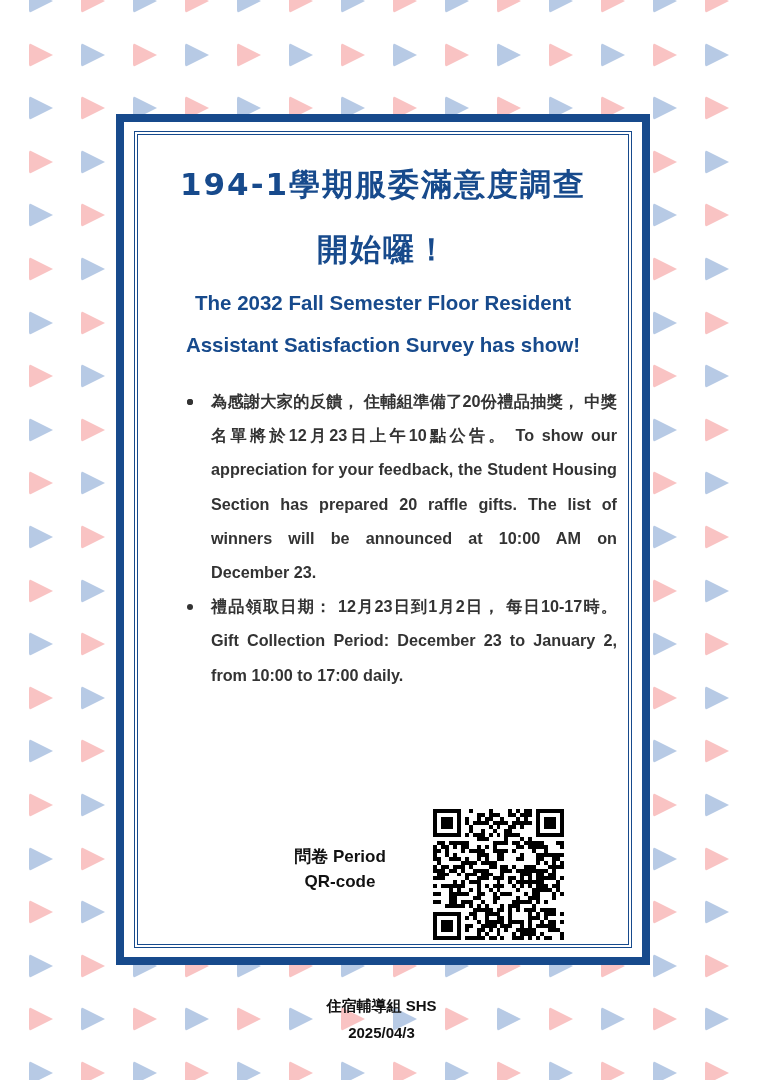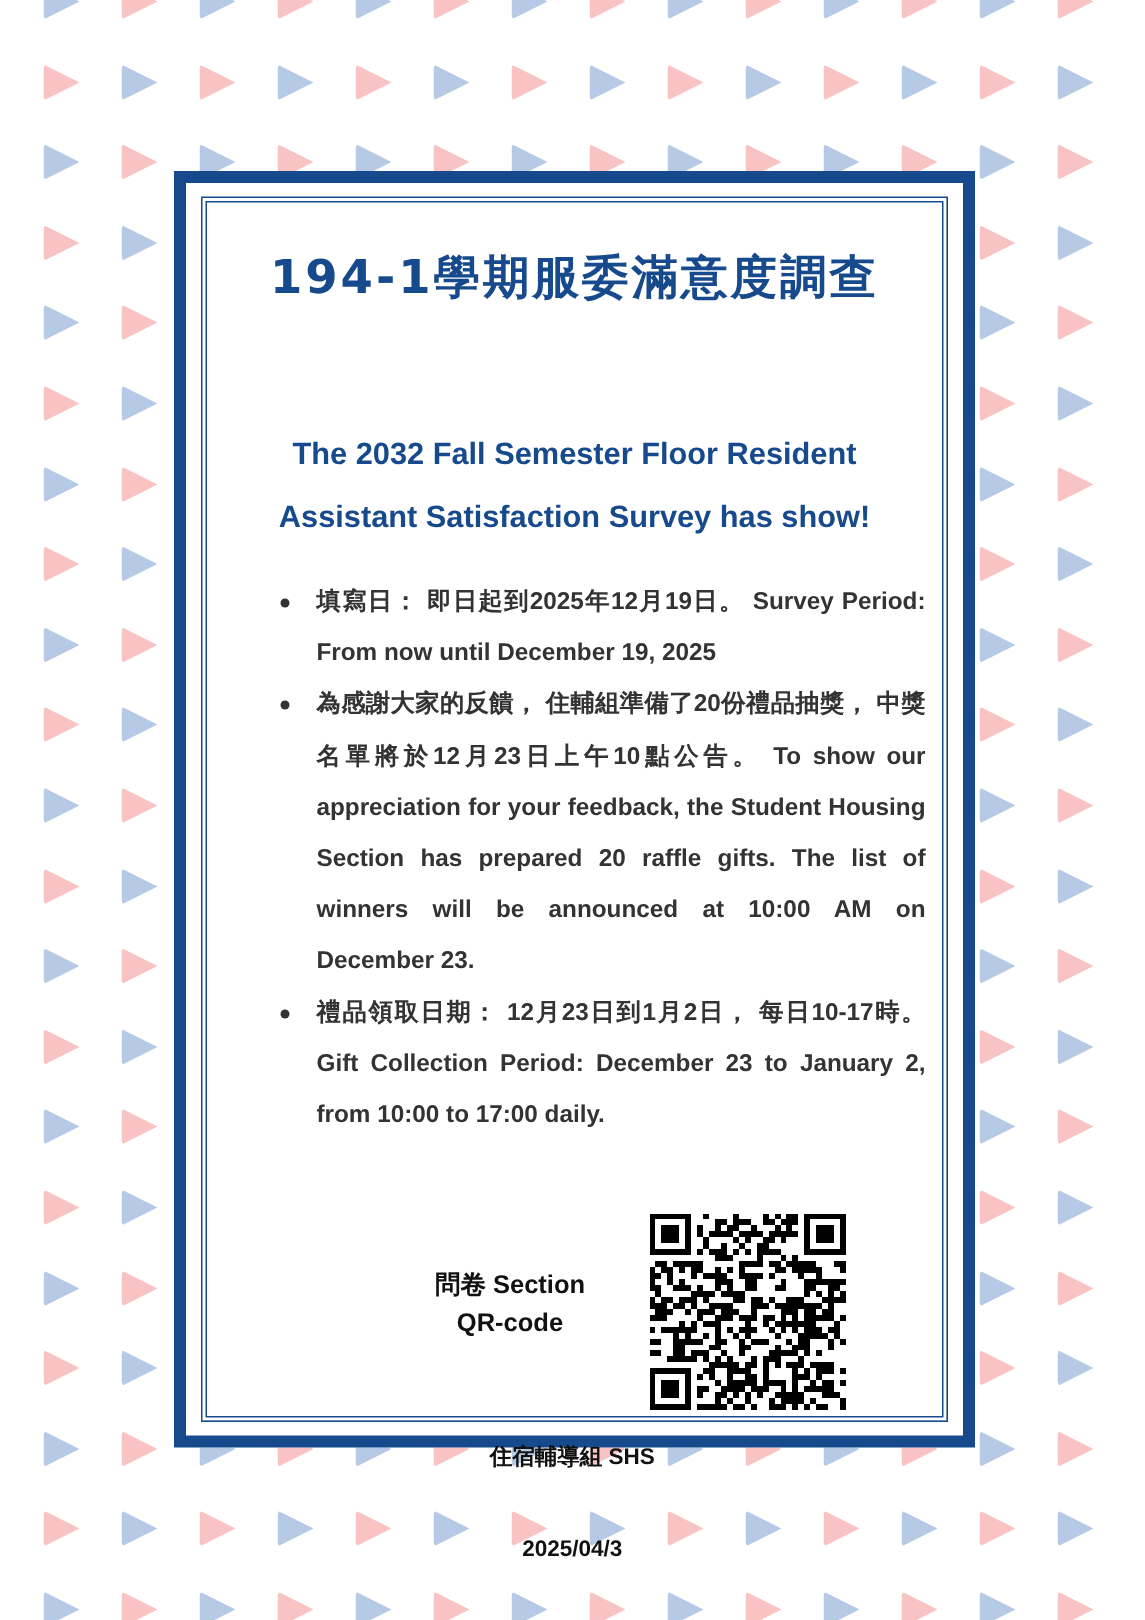--- a/index.html
+++ b/index.html
@@ -58,21 +58,21 @@
   }
   .qr {
     position:absolute; left:298px; top:677px; width:131px; height:131px;
     background:#ffffff;
   }
   .footer {
     position:absolute; left:0; width:763px; text-align:center; z-index:2;
     color:#111111; font-weight:bold; font-size:15px;
     font-family:"Liberation Sans", "DejaVu Sans", sans-serif;
   }
-  .footer.l1 { top:962px; }
+  .footer.l1 { top:997px; }
   .footer.l2 { top:1024px; }
 </style>
 </head>
 <body>
 
 <div id="pattern">
     <span class="tri blue" style="border-left-color: rgb(183, 202, 229); left: 29px; top: -11px;"></span>
     <span class="tri pink" style="border-left-color: rgb(249, 195, 195); left: 81px; top: -11px;"></span>
     <span class="tri blue" style="border-left-color: rgb(183, 202, 229); left: 133px; top: -11px;"></span>
     <span class="tri pink" style="border-left-color: rgb(249, 195, 195); left: 185px; top: -11px;"></span>
@@ -364,42 +364,42 @@
     <span class="tri pink" style="border-left-color: rgb(249, 195, 195); left: 497px; top: 1061px;"></span>
     <span class="tri blue" style="border-left-color: rgb(183, 202, 229); left: 549px; top: 1061px;"></span>
     <span class="tri pink" style="border-left-color: rgb(249, 195, 195); left: 601px; top: 1061px;"></span>
     <span class="tri blue" style="border-left-color: rgb(183, 202, 229); left: 653px; top: 1061px;"></span>
     <span class="tri pink" style="border-left-color: rgb(249, 195, 195); left: 705px; top: 1061px;"></span>
   </div>
 
 <div class="frame-outer">
   <div class="frame-inner">
     <div class="title-zh l1">194-1學期服委滿意度調查</div>
+    <div class="title-zh l2">開始囉！</div>
     <div class="title-en">
       <div>The 2032 Fall Semester Floor Resident</div>
       <div>Assistant Satisfaction Survey has show!</div>
     </div>
 
     <ul class="bullets">
       <li>
         <span class="dot"></span>
-        <span>填寫日： 即日起到2025年12月19日。 Survey Period: From now until December 19, 2025</span>
       </li>
       <li>
         <span class="dot"></span>
         <span>為感謝大家的反饋， 住輔組準備了20份禮品抽獎， 中獎名單將於12月23日上午10點公告。  To show our appreciation for your feedback, the Student Housing Section has prepared 20 raffle gifts. The list of winners will be announced at 10:00 AM on December 23.</span>
       </li>
       <li>
         <span class="dot"></span>
         <span>禮品領取日期： 12月23日到1月2日， 每日10-17時。  Gift Collection Period: December 23 to January 2, from 10:00 to 17:00 daily.</span>
       </li>
     </ul>
 
     <div class="qr-label">
-      <div>問卷 Section</div>
+      <div>問卷 Period</div>
       <div>QR-code</div>
     </div>
 
     <div class="qr">
       <svg id="qr-svg" width="131" height="131" viewBox="0 0 33 33" shape-rendering="crispEdges">
           <rect width="33" height="33" fill="#fff"></rect>
           <rect x="9" y="0" width="1" height="1" fill="#000"></rect>
           <rect x="14" y="0" width="1" height="1" fill="#000"></rect>
           <rect x="19" y="0" width="1" height="1" fill="#000"></rect>
           <rect x="21" y="0" width="1" height="1" fill="#000"></rect>

